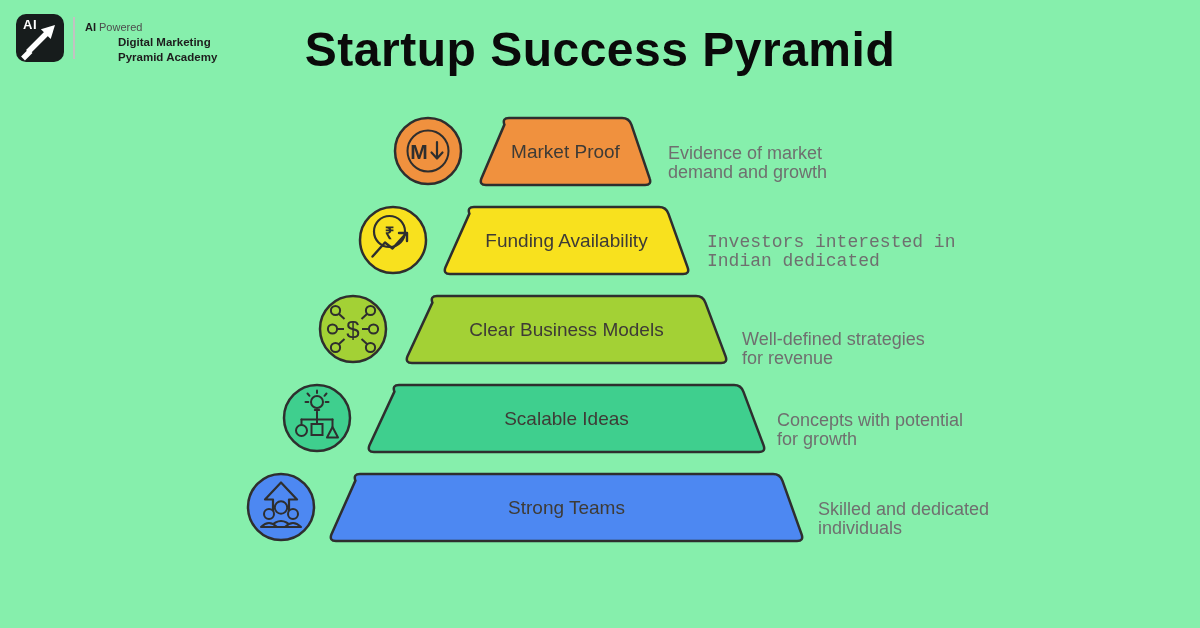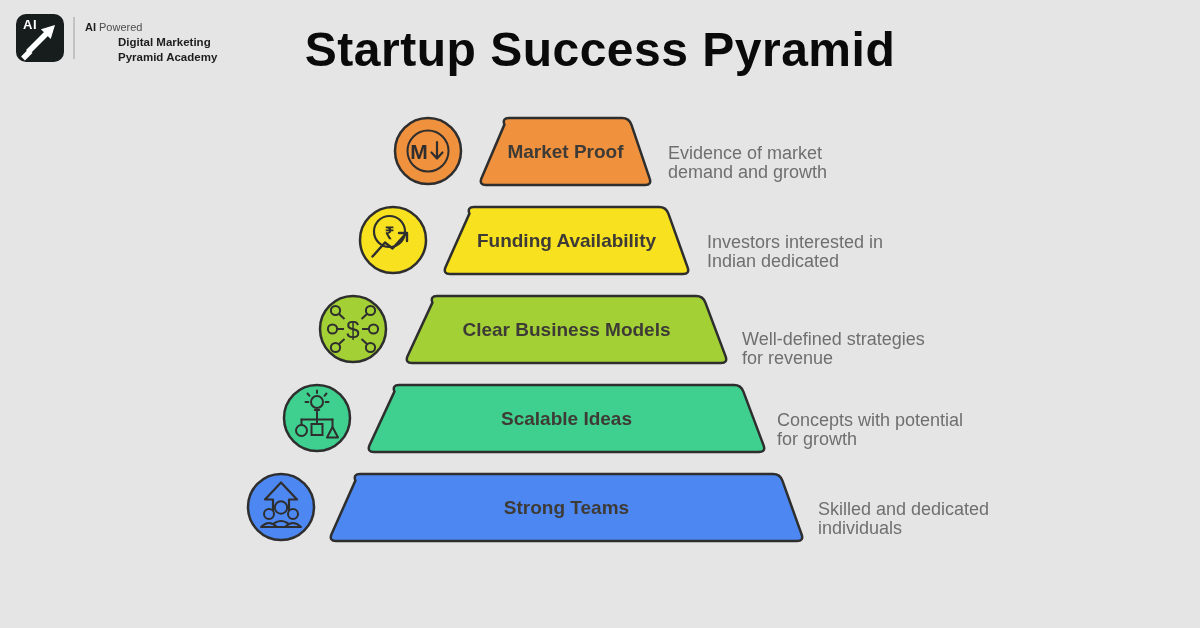--- a/index.html
+++ b/index.html
@@ -1,37 +1,37 @@
 <!DOCTYPE html>
 <html><head>
 <meta charset="utf-8">
 <style>
   html,body{margin:0;padding:0;background:#fff;}
-  .canvas{position:relative;width:1200px;height:628px;background:#e5e5e5;overflow:hidden;
+  .canvas{position:relative;width:1200px;height:628px;background:#86efac;overflow:hidden;
           font-family:"Liberation Sans",sans-serif;}
   .abs{position:absolute;}
 
   
   .logo-badge{left:16px;top:14px;width:48px;height:48px;border-radius:10px;background:#171c1c;}
   .logo-badge .ai{position:absolute;left:7px;top:3px;color:#ffffff;font-weight:bold;font-size:13px;letter-spacing:.5px;}
   .logo-divider{left:73px;top:17px;width:2px;height:42px;background:#c2c2c2;}
   .logo-text{left:85px;top:20px;line-height:14px;white-space:nowrap;}
   .logo-text .l1{font-size:11px;color:#4d4d4d;}
   .logo-text .l1 b{color:#1d1d1d;}
   .logo-text .l1 span.rest{margin-left:3px;}
   .logo-text .l2{font-size:11.5px;font-weight:bold;color:#1d1d1d;margin-top:1px;margin-left:33px;}
 
   .title{left:0;top:22px;width:1200px;text-align:center;font-size:48px;font-weight:bold;
          color:#0a0a0a;letter-spacing:.5px;}
 
   
   .tier{pointer-events:none;}
   .tier svg{position:absolute;left:0;top:0;}
   .tier-label{position:absolute;left:0;top:0;width:100%;height:100%;display:flex;
-              align-items:center;justify-content:center;font-size:19px;font-weight:bold;color:#3e3b36;}
+              align-items:center;justify-content:center;font-size:19px;font-weight:normal;color:#3e3b36;}
   .desc{font-size:18px;line-height:19px;color:#6f6f6f;white-space:nowrap;}
 </style>
 </head>
 <body>
 
 <div class="canvas">
 
   <div class="abs logo-badge">
     <span class="ai">AI</span>
     <svg width="48" height="48" viewBox="0 0 48 48">
@@ -77,21 +77,21 @@
   </div>
   <svg class="abs" style="left:356px;top:203px;" width="74" height="74" viewBox="0 0 74 74">
     <circle cx="37" cy="37" r="33" stroke="#2e2e2e" stroke-width="2.5" fill="#F8E11E"></circle>
     <circle cx="33.5" cy="28.5" r="15.5" fill="none" stroke="#2e2e2e" stroke-width="2.2"></circle>
     <text x="33.5" y="35.5" text-anchor="middle" font-size="17" font-weight="600" fill="#2e2e2e">₹</text>
     <g stroke="#2e2e2e" stroke-width="2.4" fill="none" stroke-linecap="round" stroke-linejoin="round">
       <path d="M 16.5,53.5 L 29,39.5 L 36.5,45.5 L 50,30.5"></path>
       <path d="M 43,30 L 51,30 L 51,38"></path>
     </g>
   </svg>
-  <div class="abs desc" style="left:707px;top:233px;">
+  <div class="abs desc" style="left:707px;top:233px;font-family:Liberation Mono, monospace;">
     <div>Investors interested in</div>
     <div>Indian dedicated</div>
   </div>
 
   <div class="abs tier" style="left:402px;top:293px;width:329px;height:73px;">
     <svg width="329" height="73" viewBox="0 0 329 73">
       <path d="M 10,70 L 319,70 Q 326,70 323.6,63.4 L 303.4,9.6 Q 301,3 294,3 L 35,3 Q 28,3 30.4,9.6 L 5.4,63.4 Q 3,70 10,70 Z" stroke="#2e2e2e" stroke-width="2.5" fill="#A3D135"></path>
     </svg>
     <div class="tier-label">Clear Business Models</div>
   </div>

